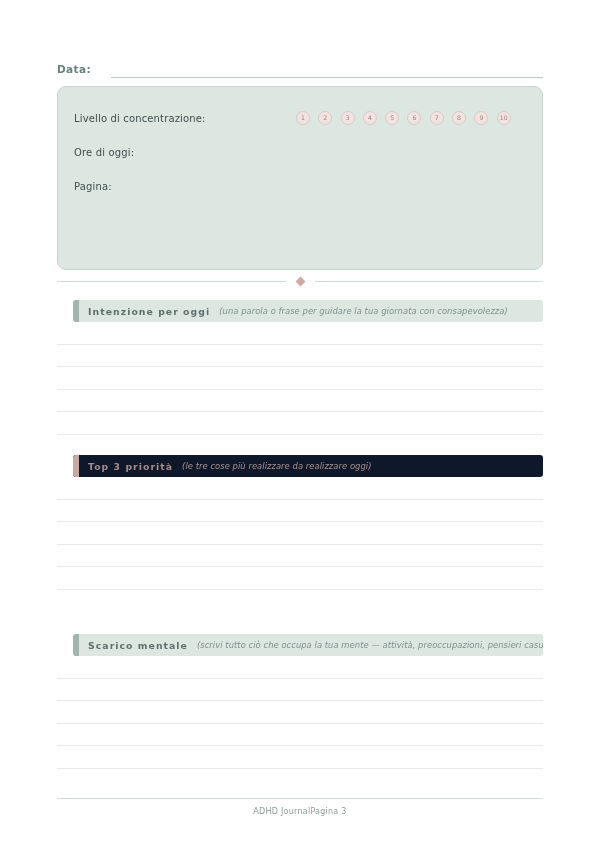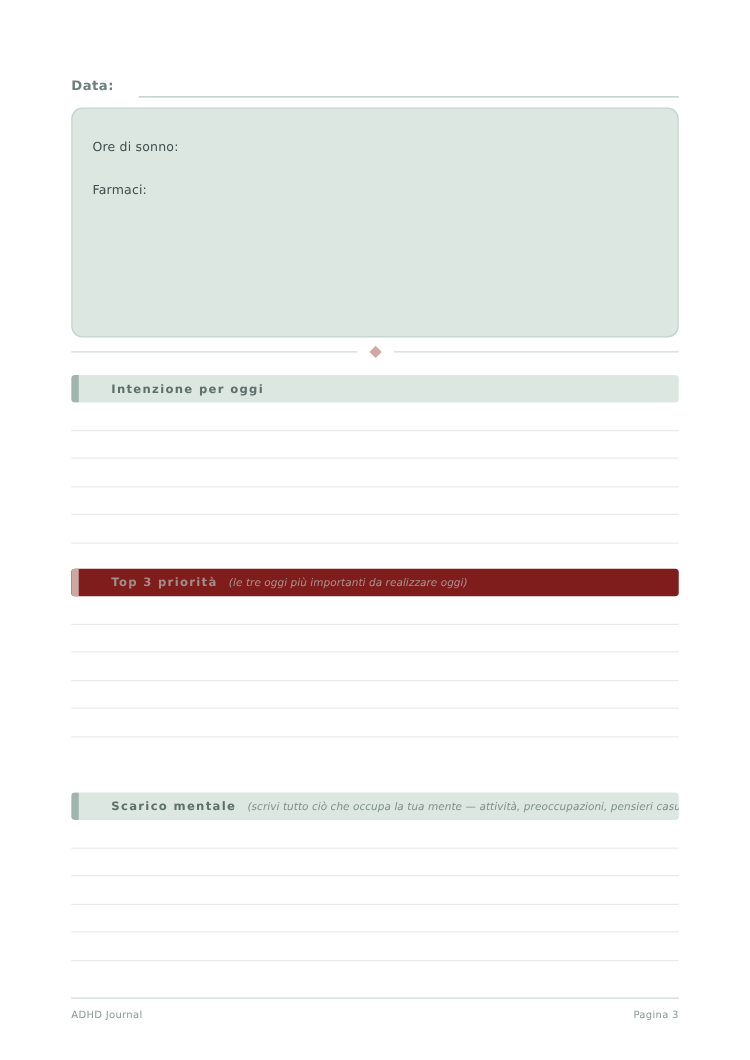--- a/index.html
+++ b/index.html
@@ -123,38 +123,39 @@
     flex: none;
   }
 
   
   .section { position: absolute; left: 57px; width: 486px; }
   .section-header {
     position: relative;
     height: 22px;
     display: flex;
     align-items: center;
-    padding-left: 32px;
+    padding-left: 15px;
     border-radius: 3px;
     overflow: hidden;
     white-space: nowrap;
+    margin-left: 16px;
   }
   .section-header .accent {
     position: absolute;
     left: 0; top: 0;
     width: 6px;
     height: 22px;
     border-radius: 2px 0 0 2px;
   }
   .sec-green .section-header { background: #dde7e2; }
   .sec-green .accent { background: #9fb5ae; }
   .sec-green .sec-title { color: #5d706c; }
   .sec-green .sec-hint { color: #7d908c; }
 
-  .sec-pink .section-header { background: #7f1d1d; }
+  .sec-pink .section-header { background: #0f172a; }
   .sec-pink .accent { background: #c9a9a2; }
   .sec-pink .sec-title { color: #a48c87; }
   .sec-pink .sec-hint { color: #ab938e; }
 
   .sec-title {
     font-size: 9.3px;
     font-weight: bold;
     letter-spacing: 1.05px;
   }
   .sec-hint {
@@ -172,73 +173,91 @@
 
   
   .footer {
     position: absolute;
     left: 57px;
     top: 798px;
     width: 486px;
     border-top: 1px solid #cfdbd7;
     padding-top: 8px;
     display: flex;
-    justify-content: space-between;
+    justify-content: center;
     align-items: center;
   }
   .footer span {
     font-size: 8px;
     color: #8b9b97;
     letter-spacing: .25px;
   }
 </style>
 </head>
 <body>
 
 <div class="page">
 
   <div class="date-row">
     <span class="date-label">Data:</span>
     <span class="date-line"></span>
   </div>
 
   <div class="checkin-card" id="checkin-card">
       <div class="checkin-row">
-        <span class="checkin-label">Ore di sonno:</span>
+        <span class="checkin-label">Livello di concentrazione:</span>
+        <div class="scale">
+          <div class="scale-wrap">
+            <span class="dot">1</span>
+            <span class="dot">2</span>
+            <span class="dot">3</span>
+            <span class="dot">4</span>
+            <span class="dot">5</span>
+            <span class="dot">6</span>
+            <span class="dot">7</span>
+            <span class="dot">8</span>
+            <span class="dot">9</span>
+            <span class="dot">10</span>
+          </div>
+        </div>
       </div>
       <div class="checkin-row">
-        <span class="checkin-label">Farmaci:</span>
+        <span class="checkin-label">Ore di oggi:</span>
+      </div>
+      <div class="checkin-row">
+        <span class="checkin-label">Pagina:</span>
       </div>
     </div>
 
   <div class="divider">
     <span class="divider-line"></span>
     <span class="diamond"></span>
     <span class="divider-line"></span>
   </div>
 
   <div id="sections-host">
       <div class="section sec-green" style="top: 300px;">
         <div class="section-header">
           <span class="accent"></span>
           <span class="sec-title">Intenzione per oggi</span>
+          <span class="sec-hint">(una parola o frase per guidare la tua giornata con consapevolezza)</span>
         </div>
         <div class="lines">
           <div class="wline"></div>
           <div class="wline"></div>
           <div class="wline"></div>
           <div class="wline"></div>
           <div class="wline"></div>
         </div>
       </div>
       <div class="section sec-pink" style="top: 455px;">
         <div class="section-header">
           <span class="accent"></span>
           <span class="sec-title">Top 3 priorità</span>
-          <span class="sec-hint">(le tre oggi più importanti da realizzare oggi)</span>
+          <span class="sec-hint">(le tre cose più realizzare da realizzare oggi)</span>
         </div>
         <div class="lines">
           <div class="wline"></div>
           <div class="wline"></div>
           <div class="wline"></div>
           <div class="wline"></div>
           <div class="wline"></div>
         </div>
       </div>
       <div class="section sec-green" style="top: 634px;">

